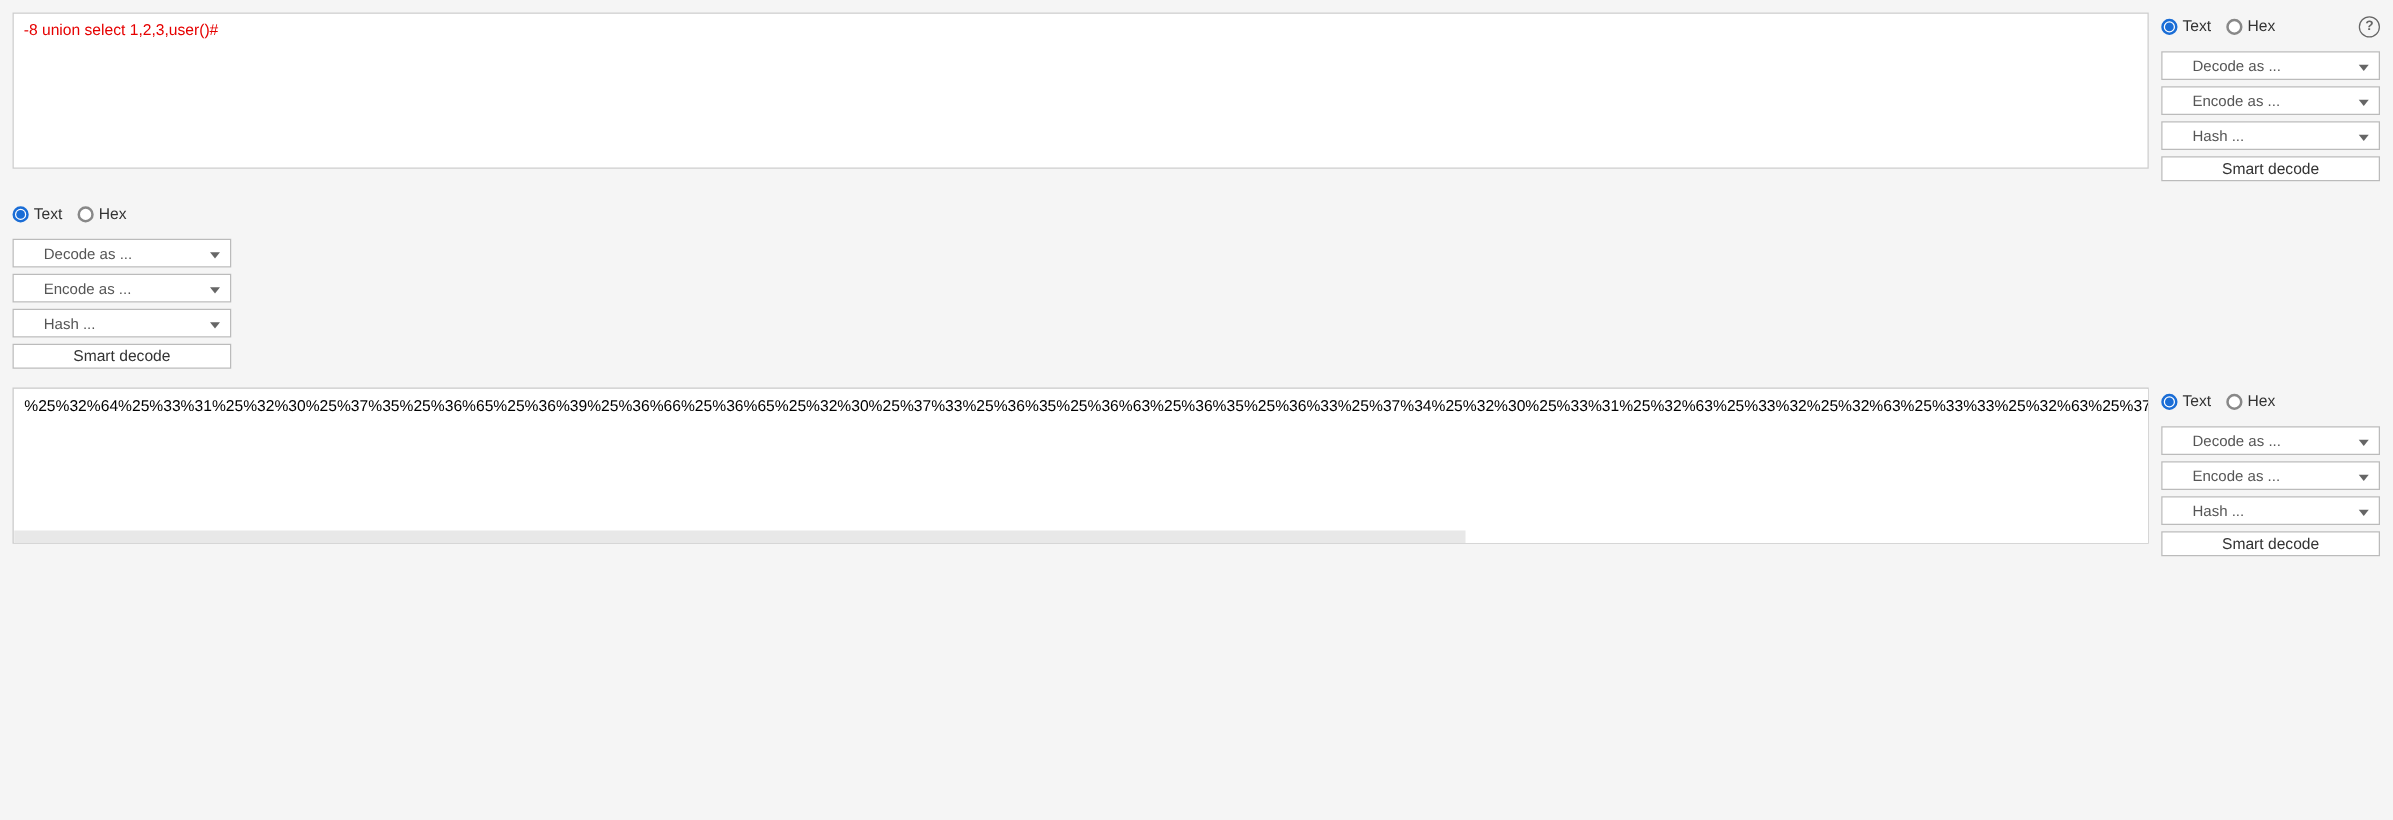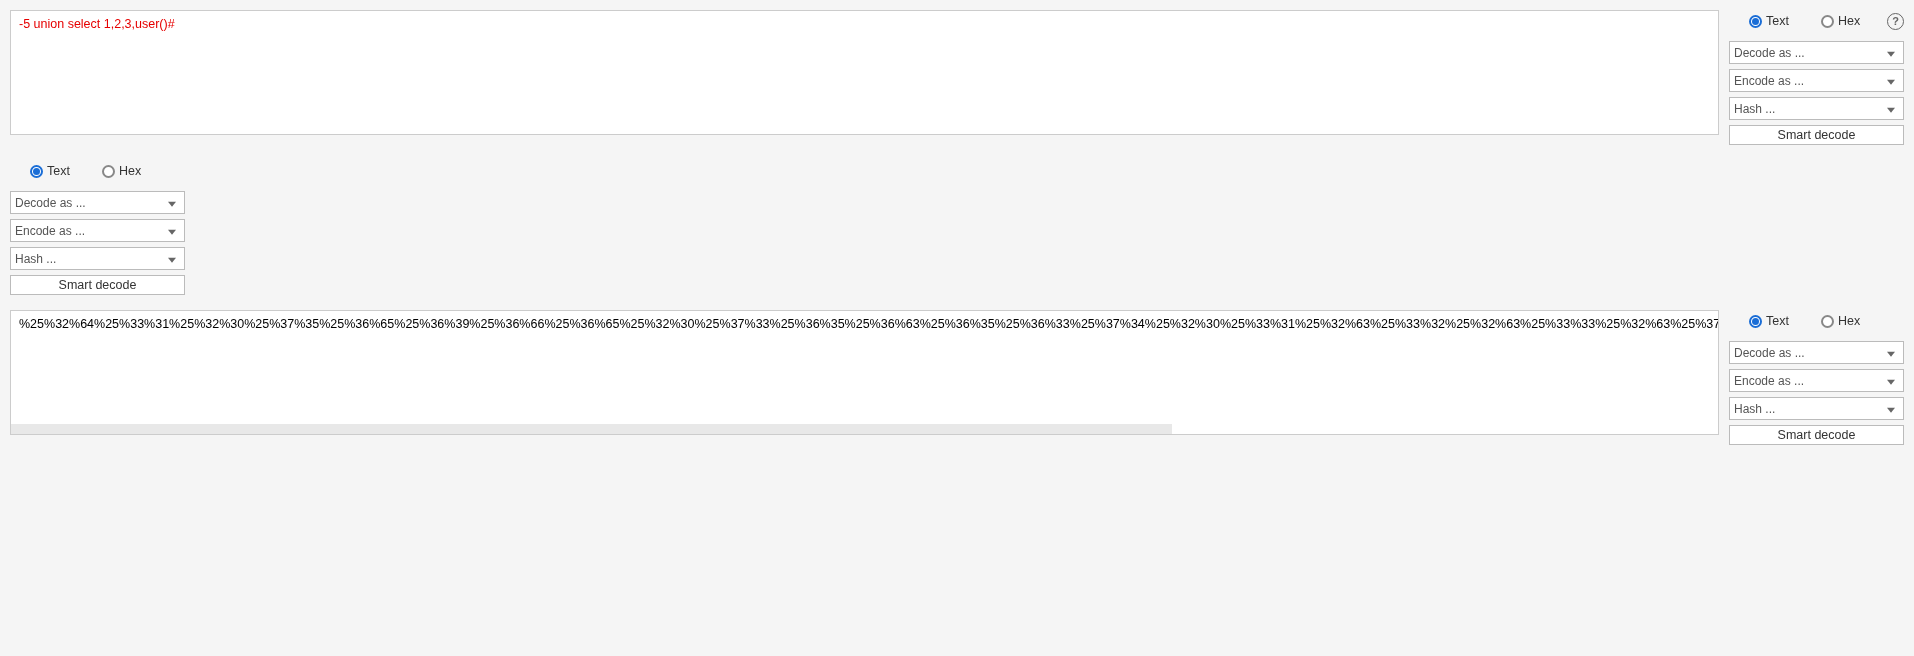--- a/index.html
+++ b/index.html
@@ -48,21 +48,20 @@
       display: flex;
       align-items: center;
       gap: 12px;
       flex: 1;
     }
     .radio-item {
       display: flex;
       align-items: center;
       gap: 4px;
       cursor: pointer;
-      margin-left: 20px;
     }
     .radio-circle {
       width: 13px;
       height: 13px;
       border-radius: 50%;
       border: 2px solid #888;
       display: flex;
       align-items: center;
       justify-content: center;
       background: #fff;
@@ -93,21 +92,21 @@
       color: #666;
       font-weight: bold;
       margin-left: auto;
       cursor: pointer;
     }
     .dropdown {
       width: 100%;
       height: 23px;
       border: 1px solid #bbb;
       background: #fff;
-      padding: 0 22px 0 4px;
+      padding: 0 22px 0 24px;
       font-size: 12px;
       color: #555;
       position: relative;
       display: flex;
       align-items: center;
       cursor: pointer;
     }
     .dropdown::after {
       content: "";
       position: absolute;
@@ -142,21 +141,21 @@
     .text-content {
       display: block;
       white-space: nowrap;
     }
   </style>
 </head>
 <body>
 
 <div class="decoder-row">
   <div class="text-panel red-text">
-    <span class="text-content">-5 union select 1,2,3,user()#</span>
+    <span class="text-content">-8 union select 1,2,3,user()#</span>
   </div>
   <div class="controls">
     <div class="radio-row">
       <div class="radio-group">
         <div class="radio-item">
           <span class="radio-circle selected"></span>
           <span class="radio-label">Text</span>
         </div>
         <div class="radio-item">
           <span class="radio-circle"></span>

